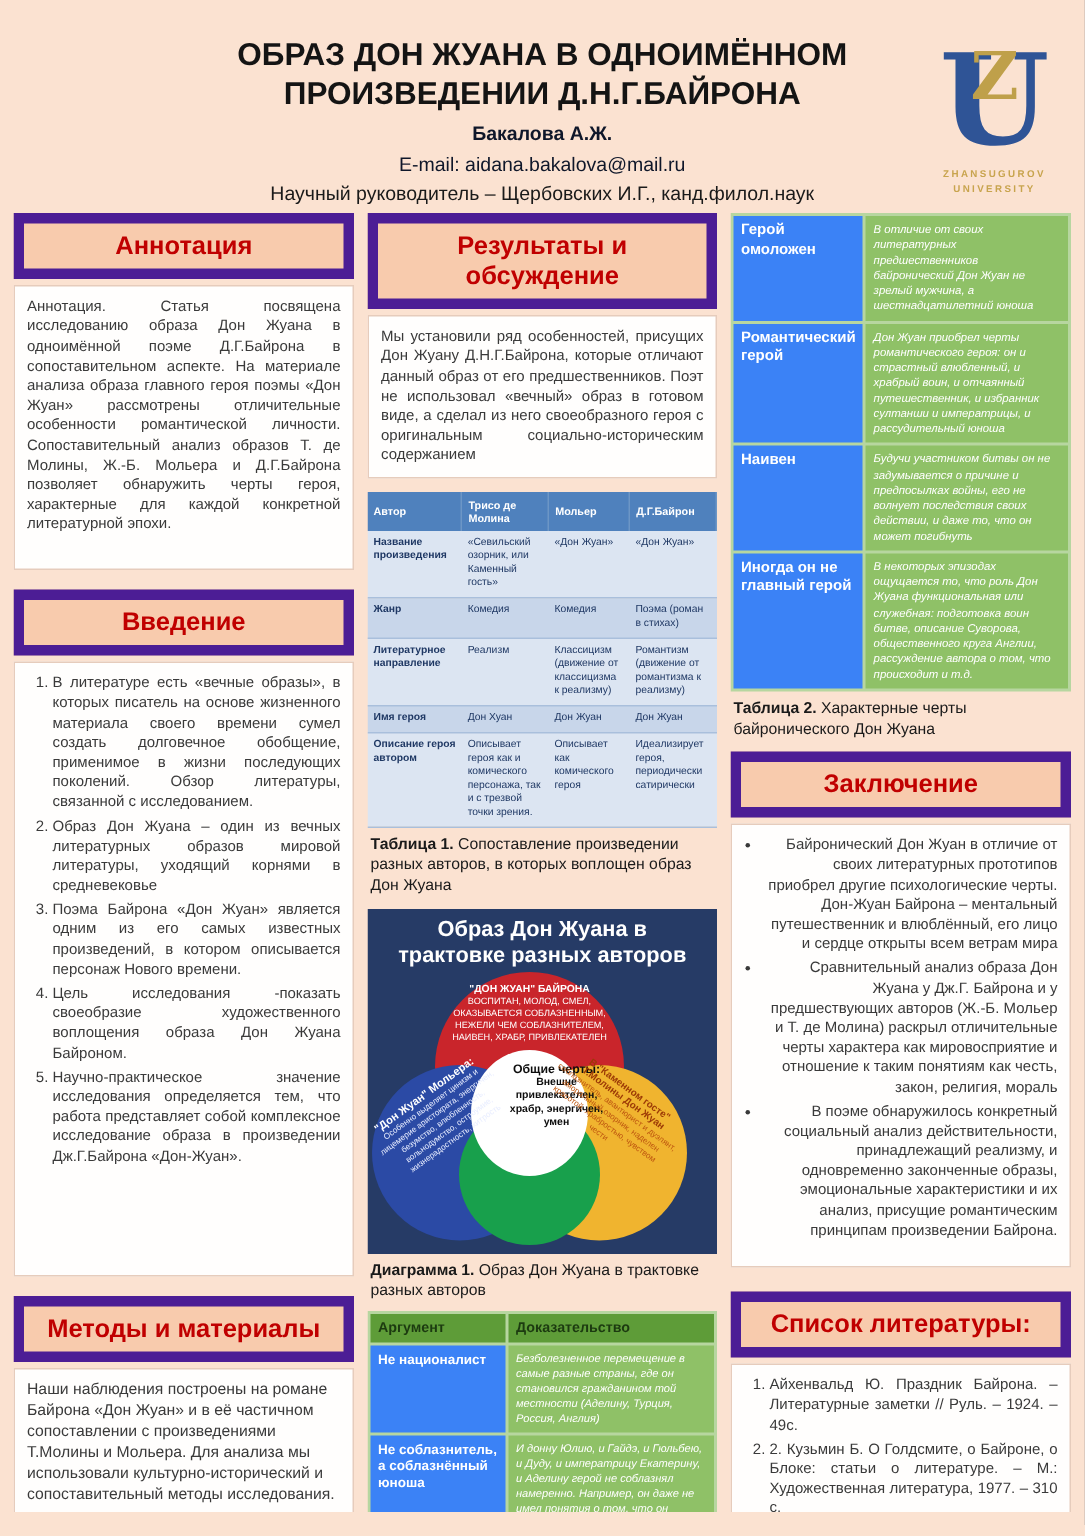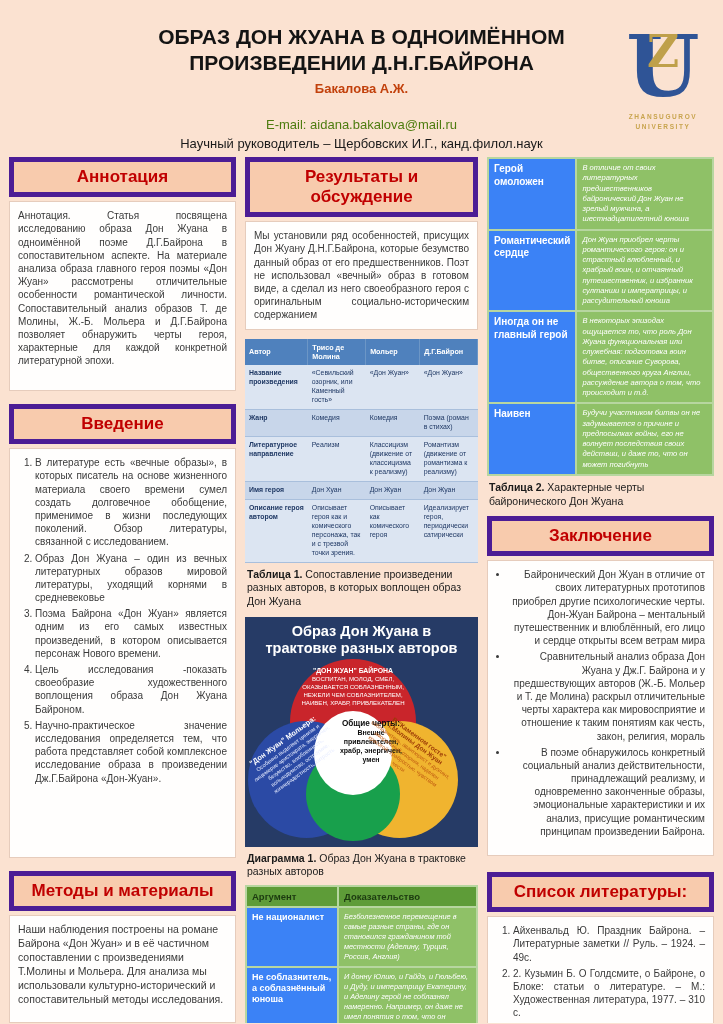--- a/index.html
+++ b/index.html
@@ -5,35 +5,35 @@
   * { box-sizing: border-box; margin: 0; padding: 0; }
   body { margin: 0; background: #888; }
   .poster {
     width: 723px; height: 1024px; margin: 0 auto; position: relative;
     background: #FBE2D1; overflow: hidden;
     font-family: "Liberation Sans", sans-serif; color: #222;
   }
   
   .poster-header { text-align: center; padding: 24px 80px 0 80px; position: relative; }
   .page-title { font-size: 21px; font-weight: bold; color: #141414; line-height: 1.22; }
-  .author { font-size: 13px; font-weight: bold; margin-top: 6px; color: #c2410c; }
+  .author { font-size: 13px; font-weight: bold; margin-top: 6px; color: #0f172a; }
   .affiliation { font-size: 13.5px; font-weight: bold; font-style: italic; color: #8A3324; margin-top: 5px; }
-  .email-line { font-size: 13px; margin-top: 21px; color: #4d7c0f; }
+  .email-line { font-size: 13px; margin-top: 6px; color: #0f172a; }
   .supervisor-line { font-size: 13px; margin-top: 4px; color: #1a1a1a; }
   .logo { position: absolute; top: 24px; right: 14px; width: 92px; text-align: center; }
   .logo-mono { position: relative; height: 86px; }
   .logo-u { font-family: "DejaVu Serif", serif; font-size: 84px; font-weight: bold; color: #2F5496; line-height: 86px; }
   .logo-z { position: absolute; top: 2px; left: 50%; transform: translateX(-50%); font-family: "DejaVu Serif", serif; font-size: 44px; font-weight: bold; color: #BFA04A; }
   .logo-cap { margin-top: 2px; font-size: 6.5px; font-weight: bold; letter-spacing: 1.6px; color: #C8A44E; line-height: 1.6; }
   
   .columns { display: flex; gap: 9px; padding: 6px 9px 0 9px; height: 872px; }
   .col { display: flex; flex-direction: column; height: 100%; overflow: hidden; }
   .col-left { width: 227px; } .col-mid { width: 233px; } .col-right { width: 227px; }
   .sec-header {
-    background: #F8CBAD; border: 5px solid #4c1d95; color: #C00000;
+    background: #F8CBAD; border: 7px solid #4c1d95; color: #C00000;
     font-weight: bold; font-size: 17px; text-align: center; padding: 5px 4px;
     margin-bottom: 4px; flex: 0 0 auto;
   }
   .sec-body {
     background: #FFFEFD; border: 1px solid #E6CCBC; padding: 7px 8px;
     font-size: 10px; line-height: 1.32; color: #3A3A3A; text-align: justify;
   }
   .gap { height: 13px; flex: 0 0 auto; }
   .grow { flex: 1 1 auto; }
   ol.num-list { padding-left: 17px; }
@@ -123,21 +123,21 @@
           <li>Научно-практическое значение исследования определяется тем, что работа представляет собой комплексное исследование образа в произведении Дж.Г.Байрона «Дон-Жуан».</li>
         </ol>
       </div>
       <div class="gap"></div>
       <div class="sec-header">Методы и материалы</div>
       <div class="sec-body left-align grow" style="font-size:10.5px;">Наши наблюдения построены на романе Байрона «Дон Жуан» и в её частичном сопоставлении с произведениями Т.Молины и Мольера.  Для анализа мы использовали культурно-исторический и сопоставительный методы исследования.</div>
     </div>
 
     <div class="col col-mid">
       <div class="sec-header">Результаты и обсуждение</div>
-      <div class="sec-body">Мы установили ряд особенностей, присущих Дон Жуану Д.Н.Г.Байрона, которые безумство данный образ от его предшественников. Поэт не использовал «вечный» образ в готовом виде, а сделал из него своеобразного героя с оригинальным социально-историческим содержанием</div>
+      <div class="sec-body">Мы установили ряд особенностей, присущих Дон Жуану Д.Н.Г.Байрона, которые отличают данный образ от его предшественников. Поэт не использовал «вечный» образ в готовом виде, а сделал из него своеобразного героя с оригинальным социально-историческим содержанием</div>
 
       <table class="blue-table" style="margin-top:9px;">
         <thead>
           <tr>
             <th>Автор</th>
             <th>Трисо де Молина</th>
             <th>Мольер</th>
             <th>Д.Г.Байрон</th>
           </tr>
         </thead>
@@ -229,30 +229,30 @@
     </div>
 
     <div class="col col-right">
       <table class="green-table traits">
         <tbody>
           <tr>
             <td class="g-label">Герой омоложен</td>
             <td class="g-text">В отличие от своих литературных предшественников байронический Дон Жуан не зрелый мужчина, а шестнадцатилетний юноша</td>
           </tr>
           <tr>
-            <td class="g-label">Романтический сердце</td>
+            <td class="g-label">Романтический герой</td>
             <td class="g-text">Дон Жуан приобрел черты романтического героя: он и страстный влюбленный, и храбрый воин, и отчаянный путешественник, и избранник султанши и императрицы, и рассудительный юноша</td>
+          </tr>
+          <tr>
+            <td class="g-label">Наивен</td>
+            <td class="g-text">Будучи участником битвы он не задумывается о причине и предпосылках войны, его не волнует последствия своих действии, и даже то, что он может погибнуть</td>
           </tr>
           <tr>
             <td class="g-label">Иногда он не главный герой</td>
             <td class="g-text">В некоторых эпизодах ощущается то, что роль Дон Жуана функциональная или служебная: подготовка воин битве, описание Суворова, общественного круга Англии, рассуждение автора о том, что происходит и т.д.</td>
-          </tr>
-          <tr>
-            <td class="g-label">Наивен</td>
-            <td class="g-text">Будучи участником битвы он не задумывается о причине и предпосылках войны, его не волнует последствия своих действии, и даже то, что он может погибнуть</td>
           </tr>
         </tbody>
       </table>
       <div class="caption"><b>Таблица 2.</b><span> Характерные черты байронического Дон Жуана</span></div>
       <div class="gap" style="height:8px;"></div>
       <div class="sec-header">Заключение</div>
       <div class="sec-body left-align" style="min-height:296px;">
         <ul class="dot-list">
           <li>Байронический Дон Жуан в отличие от своих литературных прототипов приобрел другие психологические черты. Дон-Жуан Байрона – ментальный путешественник и влюблённый, его лицо и сердце открыты всем ветрам мира</li>
           <li>Сравнительный анализ образа Дон Жуана у Дж.Г. Байрона и у предшествующих авторов (Ж.-Б. Мольер и Т. де Молина) раскрыл отличительные черты характера как мировосприятие и отношение к таким понятиям как честь, закон, религия, мораль</li>

